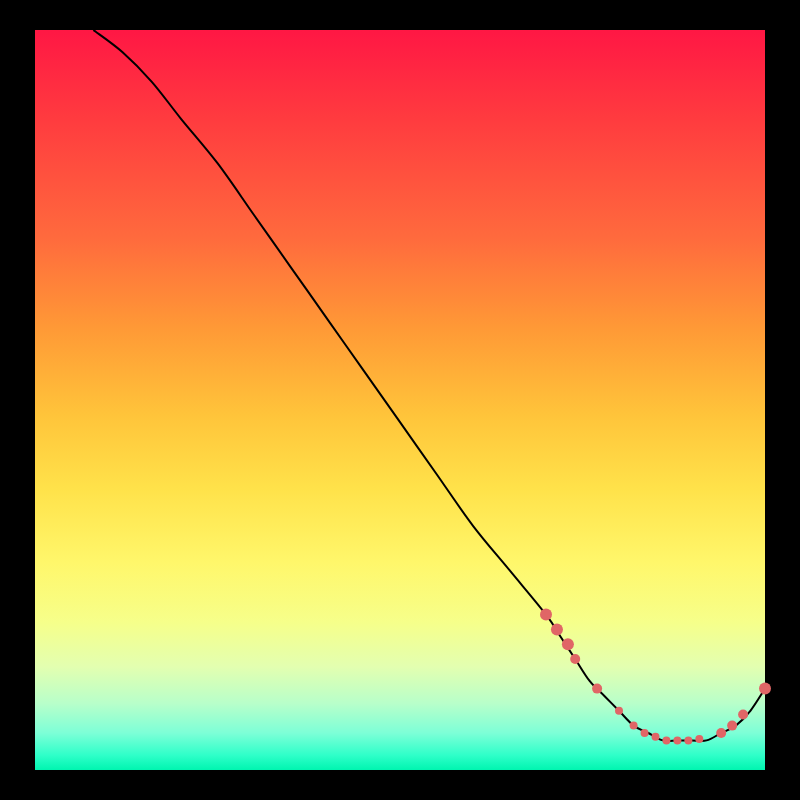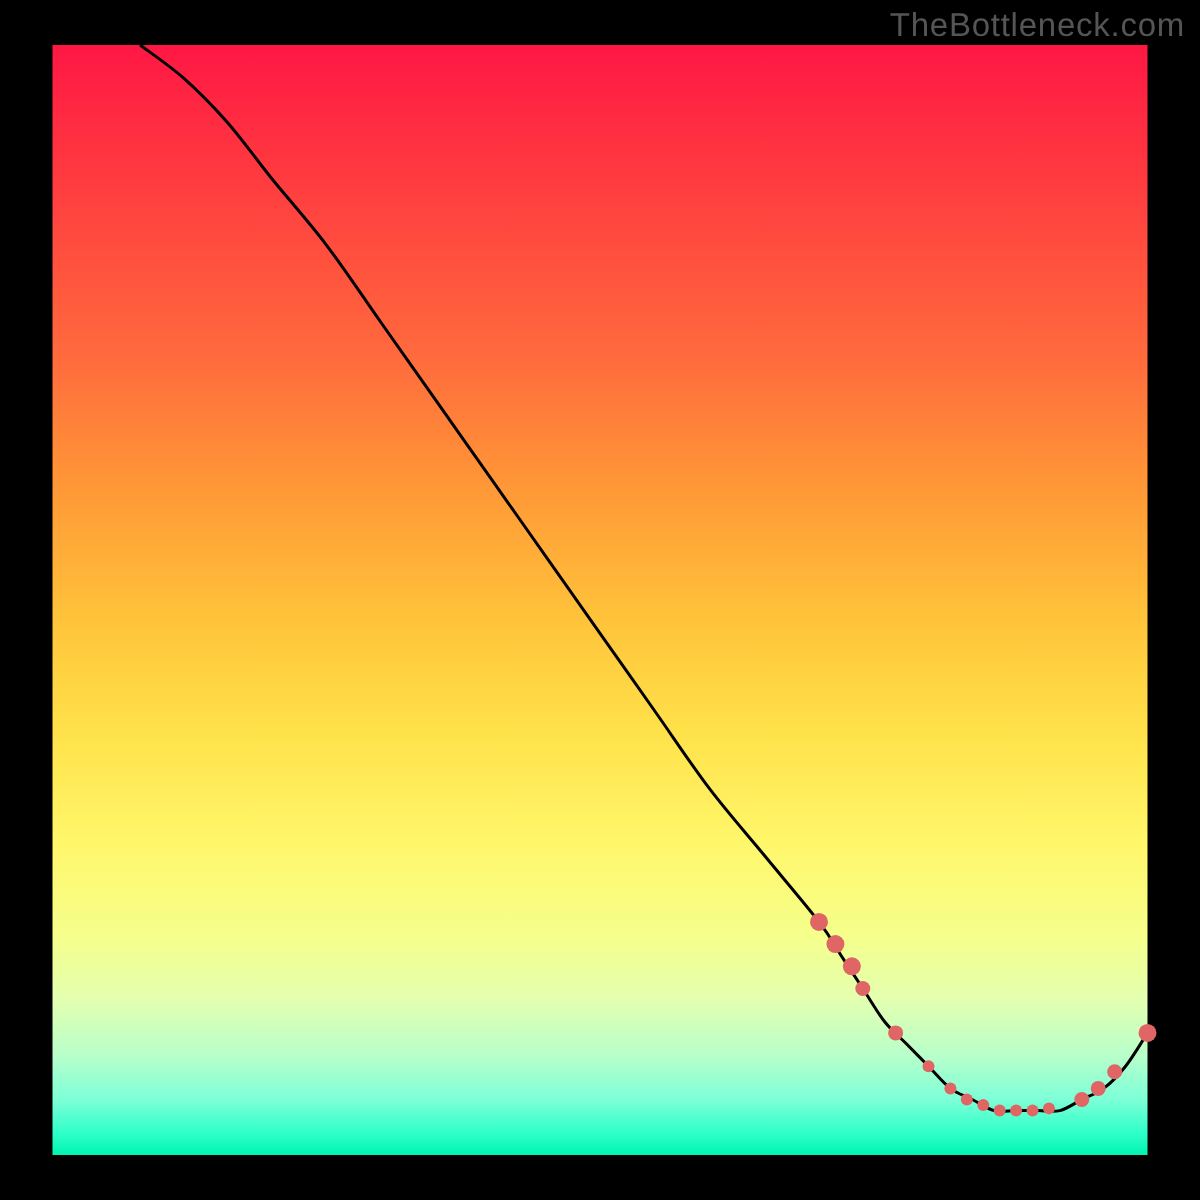--- a/index.html
+++ b/index.html
@@ -57,21 +57,20 @@
     top: 0;
     width: 730px;
     height: 740px;
     overflow: visible;
   }
 </style>
 </head>
 <body>
 
 <div class="frame">
-  <div class="watermark">TheBottleneck.com</div>
 
   <div class="plot-area">
     <svg class="curve" viewBox="0 0 730 740">
       <g>
         <path id="curve-path" fill="none" stroke="#000000" stroke-width="2" d="M 58.4 0 C 63.266666666666666 3.7000000000000077, 77.86666666666666 13.56666666666672, 87.6 22.200000000000045 C 97.33333333333333 30.83333333333337, 107.06666666666666 40.69999999999997, 116.8 51.799999999999955 C 126.53333333333333 62.89999999999994, 135.05 75.23333333333328, 146 88.79999999999995 C 156.95 102.36666666666663, 170.33333333333334 117.1666666666667, 182.5 133.20000000000005 C 194.66666666666666 149.23333333333338, 206.83333333333334 167.73333333333335, 219 185 C 231.16666666666666 202.26666666666665, 243.33333333333331 219.53333333333327, 255.49999999999997 236.79999999999995 C 267.66666666666663 254.06666666666663, 279.8333333333333 271.33333333333337, 292 288.6 C 304.1666666666667 305.8666666666667, 316.3333333333333 323.1333333333333, 328.5 340.4 C 340.6666666666667 357.66666666666663, 352.8333333333333 374.9333333333334, 365 392.20000000000005 C 377.1666666666667 409.4666666666667, 389.33333333333337 426.73333333333335, 401.50000000000006 444 C 413.66666666666674 461.26666666666665, 425.83333333333337 479.7666666666666, 438 495.79999999999995 C 450.16666666666663 511.8333333333333, 462.33333333333337 525.4000000000001, 474.5 540.2 C 486.66666666666663 555, 502.4833333333333 573.5, 510.99999999999994 584.6 C 519.5166666666667 595.7, 520.7333333333333 599.4, 525.6 606.8 C 530.4666666666667 614.1999999999999, 535.3333333333334 621.6, 540.2 629 C 545.0666666666667 636.4, 549.9333333333333 645.0333333333334, 554.8 651.2 C 559.6666666666666 657.3666666666667, 564.5333333333333 661.0666666666667, 569.4 666 C 574.2666666666667 670.9333333333333, 579.1333333333333 675.8666666666666, 584 680.8 C 588.8666666666667 685.7333333333333, 593.7333333333332 691.9, 598.5999999999999 695.6 C 603.4666666666666 699.3000000000001, 608.3333333333333 700.5333333333333, 613.1999999999999 703 C 618.0666666666666 705.4666666666667, 622.9333333333333 709.1666666666666, 627.8 710.4 C 632.6666666666666 711.6333333333333, 637.5333333333333 710.4, 642.4 710.4 C 647.2666666666667 710.4, 652.1333333333333 710.4, 657 710.4 C 661.8666666666667 710.4, 666.7333333333333 711.6333333333333, 671.6 710.4 C 676.4666666666667 709.1666666666666, 681.3333333333333 705.4666666666667, 686.1999999999999 703 C 691.0666666666666 700.5333333333333, 695.9333333333333 699.3000000000001, 700.8 695.6 C 705.6666666666666 691.9, 710.5333333333333 686.9666666666666, 715.4 680.8 C 720.2666666666667 674.6333333333333, 727.5666666666666 662.3, 730 658.6"></path>
       </g>
       <g id="markers-layer">
           <circle cx="510.99999999999994" cy="584.6" r="6" fill="#e06666"></circle>
           <circle cx="521.9499999999999" cy="599.4" r="6" fill="#e06666"></circle>
           <circle cx="532.9" cy="614.2" r="6" fill="#e06666"></circle>

